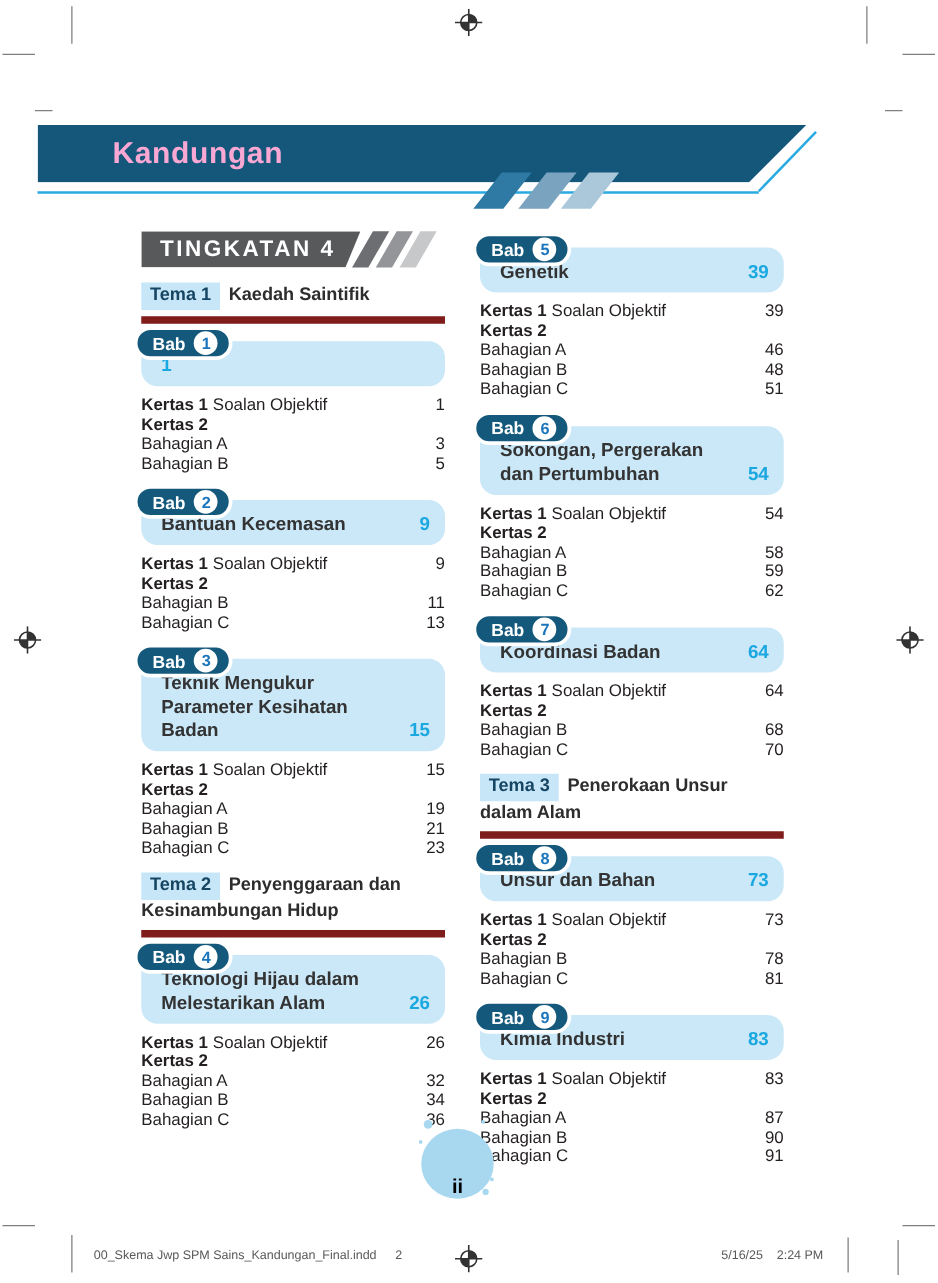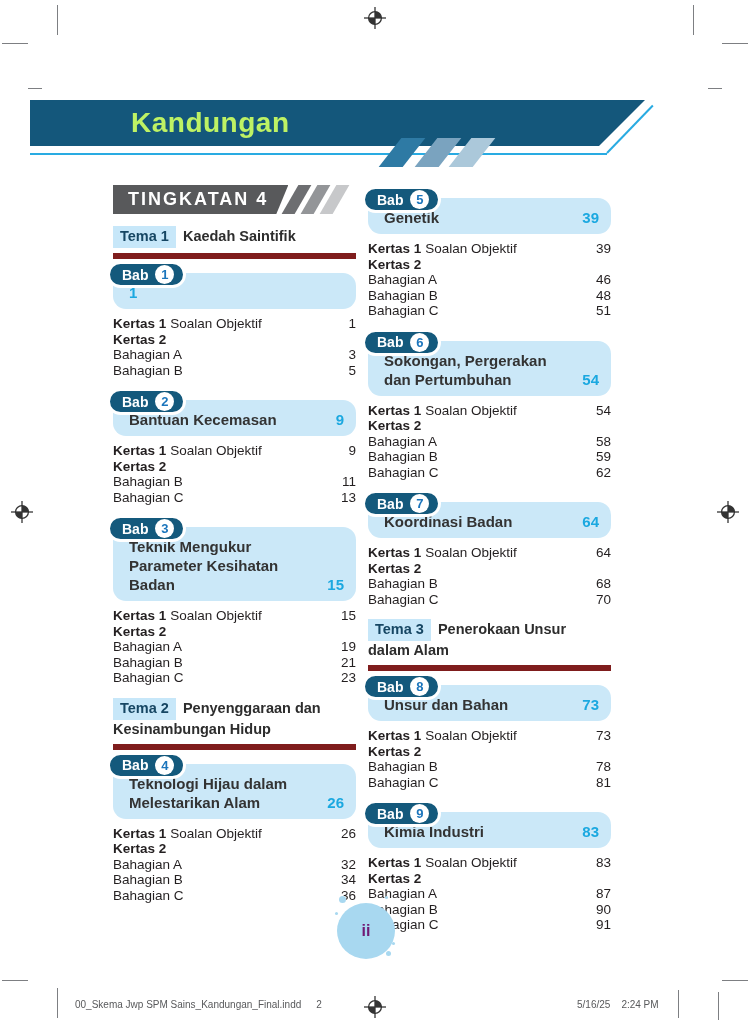--- a/index.html
+++ b/index.html
@@ -9,37 +9,37 @@
   }
 
   
   .crop { position:absolute; background:#7d7f82; }
   .reg { position:absolute; width:22px; height:22px; }
   .reg svg { display:block; }
 
   
   .header-band {
     position:absolute; left:30px; top:100px; width:615px; height:46px;
-    background:#14577b; color:#bef264;
+    background:#14577b; color:#f9a8d4;
     clip-path:polygon(0 0, 100% 0, calc(100% - 46px) 100%, 0 100%);
-    font-size:28px; font-weight:bold; letter-spacing:0.5px;
-    line-height:46px; padding-left:101px; box-sizing:border-box;
+    font-size:24px; font-weight:bold; letter-spacing:0.5px;
+    line-height:46px; padding-left:60px; box-sizing:border-box;
   }
   .header-line { position:absolute; left:30px; top:153px; width:577px; height:2px; background:#29abe2; }
   .header-line-diag {
     position:absolute; left:607px; top:152px; width:66px; height:2px; background:#29abe2;
     transform:rotate(-46deg); transform-origin:left center;
   }
   .hstripe { position:absolute; top:138px; height:29px; width:24px; transform:skewX(-38deg); }
   .hstripe.s1 { left:390px; background:#2e7aa4; }
   .hstripe.s2 { left:426px; background:#7aa3bf; }
   .hstripe.s3 { left:460px; background:#abc8da; }
 
   
-  .columns { position:absolute; left:113px; top:185px; width:514px; display:flex; gap:12px; }
+  .columns { position:absolute; left:113px; top:185px; width:514px; display:flex; gap:28px; }
   .col { width:243px; }
 
   
   .t4 { display:flex; align-items:center; height:29px; }
   .t4-band {
     background:#58595b; color:#fff; font-weight:bold; font-size:18px; letter-spacing:2px;
     height:29px; line-height:29px; padding:0 20px 0 15px;
     clip-path:polygon(0 0, 100% 0, calc(100% - 12px) 100%, 0 100%);
   }
   .t4-stripe { width:13px; height:29px; transform:skewX(-30deg); margin-left:6px; }
@@ -89,22 +89,22 @@
   .rows { margin-top:7px; }
   .trow { display:flex; justify-content:space-between; font-size:13.5px; line-height:15.5px; color:#231f20; }
   .trow-lead { font-weight:bold;margin-top:16px; }
   .trow-lead:not(:empty) { margin-right:4px; }
   .trow-page { min-width:22px; text-align:right; }
 
   
   .page-blob {
     position:absolute; left:337px; top:903px; width:58px; height:56px;
     background:#a8d8f0; border-radius:50%;
-    display:flex; align-items:center; justify-content:center;
-    font-weight:bold; font-size:16px; color:#701a75;
+    display:flex; align-items:flex-end; justify-content:center;
+    font-weight:bold; font-size:16px; color:#000000;
   }
   .page-blob::before {
     content:""; position:absolute; top:-7px; left:2px; width:7px; height:7px;
     border-radius:50%; background:#a8d8f0;
     box-shadow: 46px 54px 0 -1px #a8d8f0, 51px 44px 0 -2px #a8d8f0,
                 -6px 14px 0 -2px #a8d8f0, 44px -2px 0 -2px #a8d8f0;
   }
 
   
   .footer-left { position:absolute; left:75px; top:999px; font-size:10px; color:#58595b; }

